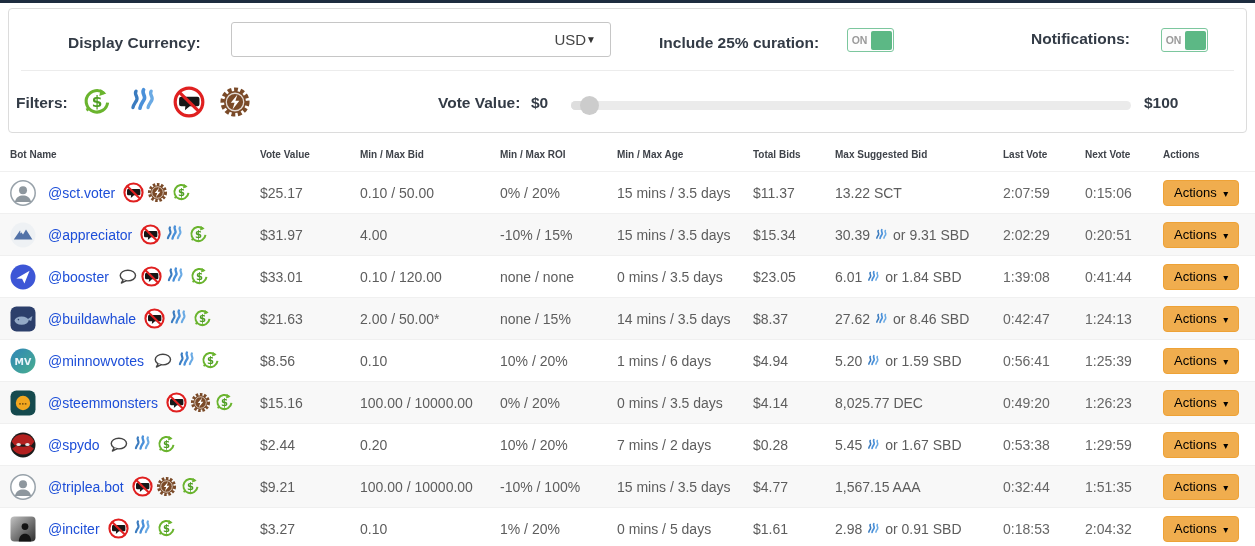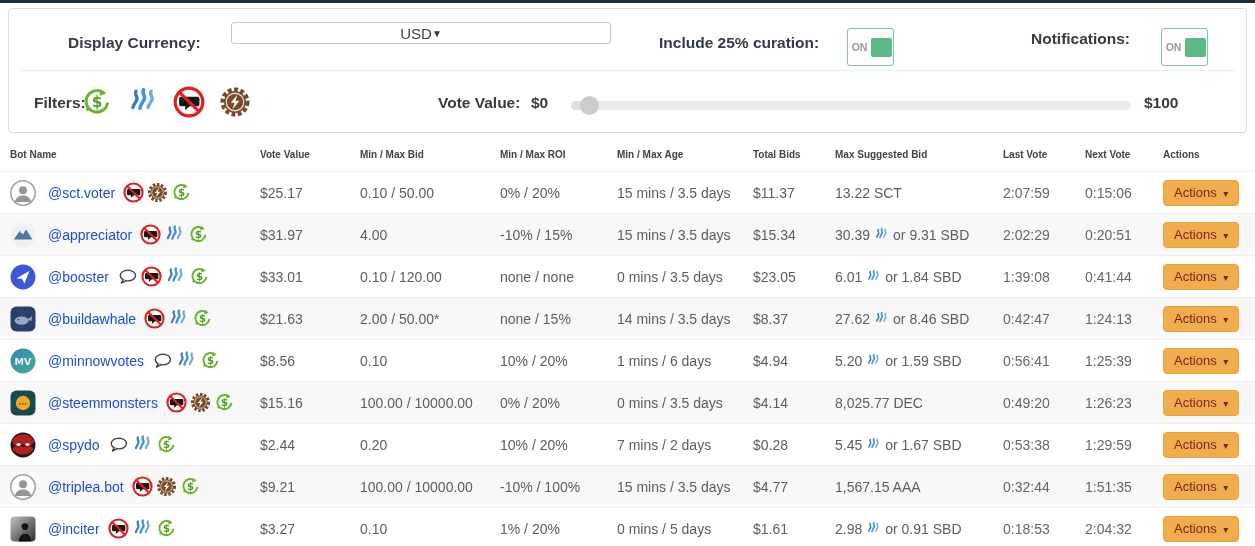--- a/index.html
+++ b/index.html
@@ -10,28 +10,28 @@
   }
   .top-edge { position:absolute; top:0; left:0; width:100%; height:3px; background:#1d2c3f; }
 
   
   .panel {
     position:absolute; left:8px; top:8px; width:1239px; height:125px;
     border:1px solid #dcdcdc; border-radius:4px; background:#fff;
   }
   .lbl { position:absolute; font-size:15.5px; font-weight:600; color:#333b46; white-space:nowrap; }
   .select {
-    position:absolute; left:222px; top:13px; width:380px; height:22px;
+    position:absolute; left:222px; top:13px; width:380px; height:35px;
     border:1px solid #c6c6c6; border-radius:3px; background:#fff;
-    display:flex; align-items:center; justify-content:center;
+    display:flex; align-items:center; justify-content:flex-end;
     padding:0 14px; font-size:15px; color:#444; cursor:pointer;
   }
   .select .caret { font-size:10px; color:#333; }
   .toggle {
-    position:absolute; width:47px; height:38px; border:1px solid #7cc79e; border-radius:3px;
+    position:absolute; width:47px; height:24px; border:1px solid #7cc79e; border-radius:3px;
     background:#fdfdfd; display:flex; align-items:center; cursor:pointer;
   }
   .toggle .on { flex:1; text-align:center; font-size:10.5px; color:#9a9a9a; font-weight:600; }
   .toggle .knob { width:21px; height:19px; background:#5cb885; border-radius:2px; margin-right:1px; }
   .panel-sep { position:absolute; top:61px; left:12px; right:12px; height:1px; background:#ececec; }
   #filter-icons { position:absolute; left:72px; top:77px; display:flex; gap:14px; }
   #filter-icons .filter-icon { width:32px; height:32px; display:inline-flex; cursor:pointer; }
   .slider { position:absolute; left:562px; top:92px; width:560px; height:9px; background:#ebebeb; border-radius:5px; cursor:pointer; }
   .track-start { position:absolute; left:0; top:0; width:18px; height:9px; background:#dedede; border-radius:5px; }
   .handle { position:absolute; left:9px; top:-5px; width:19px; height:19px; border-radius:50%; background:#cccccc; cursor:grab; }
@@ -43,24 +43,24 @@
   }
   td {
     padding:0 10px; height:41px; font-size:14px; color:#5d5d5d; white-space:nowrap;
     border-top:1px solid #f0f0f0; overflow:hidden;
   }
   tbody tr:nth-child(even) { background:#f8f8f8; }
   .bot-cell { display:flex; align-items:center; height:41px; }
   .avatar { width:26px; height:26px; display:inline-flex; flex:0 0 26px; margin-right:12px; }
   .bot-link { color:#1d4ed8; text-decoration:none; font-size:14px; margin-right:5px; }
   .badge { width:21px; height:21px; display:inline-flex; margin-left:3px; flex:0 0 21px; }
-  .ms { display:inline-flex; align-items:center; gap:4px; }
+  .ms { display:inline-flex; align-items:flex-end; gap:4px; }
   .time-cell { color:#666; }
   .actions-btn {
-    background:#f0ad4e; border:1px solid #eea236; color:#7f1d1d; border-radius:4px;
+    background:#f0ad4e; border:1px solid #eea236; color:#000000; border-radius:4px;
     font-size:13px; font-family:"Liberation Sans", sans-serif; padding:4px 10px 5px; cursor:pointer; white-space:nowrap;
   }
   .actions-btn .caret { font-size:10px; margin-left:3px; }
 </style>
 </head>
 <body>
 
 <div class="app">
   <div class="top-edge"></div>
 
@@ -78,21 +78,21 @@
     </div>
 
     <span class="lbl" style="left:1022px; top:21px;">Notifications:</span>
     <div class="toggle" style="left:1152px; top:19px;">
       <span class="on">ON</span>
       <span class="knob"></span>
     </div>
 
     <div class="panel-sep"></div>
 
-    <span class="lbl" style="left:25px; top:85px;">Filters:</span>
+    <span class="lbl" style="left:7px; top:85px;">Filters:</span>
     <span id="filter-icons">
         <span class="filter-icon">
           <svg width="32" height="32" viewBox="0 0 22 22" xmlns="http://www.w3.org/2000/svg">
     <path d="M15.9 5 A7.4 7.4 0 1 0 18.3 11.4" fill="none" stroke="#6ab42e" stroke-width="2.1"></path>
     <path d="M13.4 2.2 l4 2.9 -4.8 1.7 z" fill="#6ab42e"></path>
     <path d="M5.2 16.9 A7.4 7.4 0 0 1 3.6 13.2" fill="none" stroke="#6ab42e" stroke-width="2.1" stroke-dasharray="2 2.2"></path>
     <text x="11" y="14.7" text-anchor="middle" font-size="10.5" font-weight="bold" fill="#4e9e22" font-family="DejaVu Sans, sans-serif">$</text>
           </svg>
         </span>
         <span class="filter-icon">

